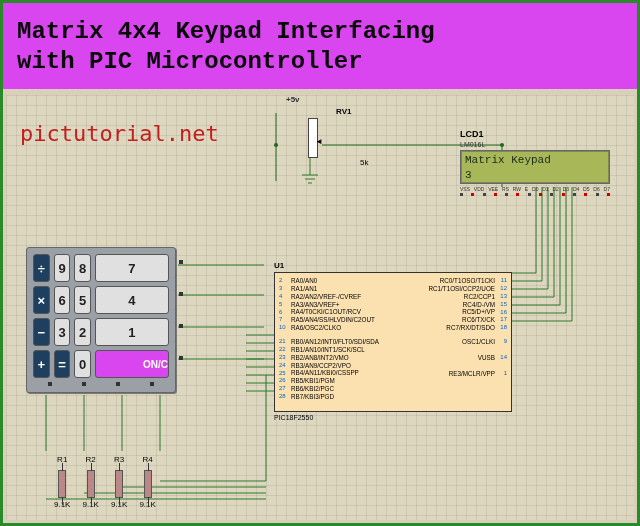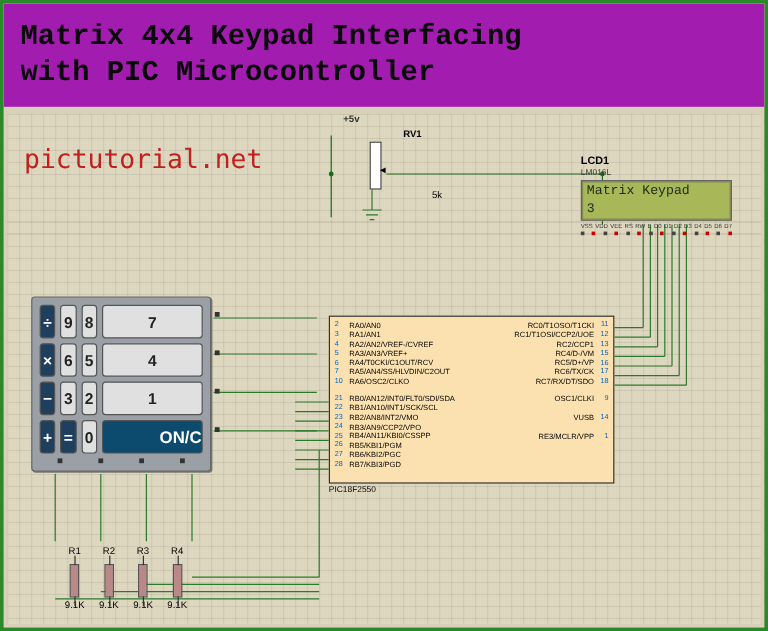--- a/index.html
+++ b/index.html
@@ -1,46 +1,46 @@
 <!DOCTYPE html>
 <html><head>
 <meta charset="utf-8">
 <style>
   * { box-sizing: border-box; margin: 0; padding: 0; }
   body { width: 640px; height: 526px; border: 3px solid #2a8a2a; font-family: Arial, Helvetica, sans-serif; position: relative; background: #d8d0b8; }
-  .header { background: #a21caf; padding: 14px 14px 12px; font-family: Consolas, "Courier New", monospace; font-size: 24px; font-weight: bold; color: #0a0a0a; line-height: 1.25; }
+  .header { background: #d946ef; padding: 14px 14px 12px; font-family: Consolas, "Courier New", monospace; font-size: 24px; font-weight: bold; color: #0a0a0a; line-height: 1.25; }
   .canvas { position: absolute; left: 3px; right: 3px; top: 92px; bottom: 3px; overflow: hidden;
     background-color: #ded7bf;
     background-image:
       linear-gradient(to right, rgba(0,0,0,0.08) 1px, transparent 1px),
       linear-gradient(to bottom, rgba(0,0,0,0.08) 1px, transparent 1px);
     background-size: 10px 10px;
   }
   .watermark { position: absolute; left: 14px; top: 26px; font-family: Consolas, monospace; font-size: 22px; font-weight: normal; color: #c2201e; }
   .abs { position: absolute; }
   
-  .lcd { right: 24px; top: 34px; width: 126px; }
+  .lcd { right: 24px; top: 34px; width: 150px; }
   .lcd-lbl { font-size: 9px; font-weight: bold; margin-bottom: 2px; }
   .lcd-part { font-size: 7px; color: #333; margin-bottom: 2px; }
   .lcd-scr { background: #a8b858; border: 1px solid #666; height: 34px; padding: 2px 4px; font-family: "Courier New", monospace; font-size: 11px; color: #1a2a1a; line-height: 1.35; white-space: pre; box-shadow: inset 0 0 0 1px #808858; }
   .lcd-pins { display:flex; justify-content:space-between; font-size:5px; margin-top:2px; color:#333; }
   .lcd-pin-row { display:flex; justify-content:space-between; margin-top:1px; }
   .pin-dot { width:3px; height:3px; background:#c00; }
   .pin-dot.b { background:#444; }
   
   .rv1 { left: 282px; top: 12px; width: 70px; font-size: 8px; }
   .rv1 .pot { border:1px solid #444; width:10px; height:40px; background:#fff; margin:2px 0 0 20px; position:relative; }
   .rv1 .wiper { position:absolute; right:-6px; top:18px; font-size:8px; }
   
   .kp { left: 20px; top: 152px; width: 150px; background: #9aa0a6; border: 1px solid #666; padding: 6px; border-radius: 3px; box-shadow: 1px 1px 0 #777; }
   .kp-grid { display:grid; grid-template-columns: repeat(4,1fr); gap:4px; }
   .kp-btn { height:28px; border-radius:3px; display:flex; align-items:center; justify-content:center; font-size:13px; font-weight:bold; color:#fff; border:1px solid #555; }
   .kp-op { background:#1f3f5f; }
   .kp-num { background:#e0e0e0; color:#222; }
-  .kp-on { background:#0c4a6e; font-size:14px;padding-left:47px; }
+  .kp-on { background:#d946ef; font-size:10px;padding-left:47px; }
   .kp-col-marks { display:flex; justify-content:space-around; margin-top:4px; }
   .mark, .rowmark { width:4px; height:4px; background:#333; }
   .rowmarks { position:absolute; right:-8px; top:12px; display:flex; flex-direction:column; gap:28px; }
   .kp { position:absolute; }
   
   .res-row { left:20px; top:360px; display:flex; gap:12px;margin-left:28px; }
   .res { text-align:center; font-size:8px; }
   .res .body { width:8px; height:28px; margin:6px auto 2px; background:linear-gradient(#b88,#b88); border:1px solid #555; position:relative; }
   .res .body::before, .res .body::after { content:""; position:absolute; left:3px; width:1px; height:8px; background:#333; }
   .res .body::before { top:-8px; } .res .body::after { bottom:-8px; }
@@ -226,20 +226,21 @@
         <div>9.1K</div>
     </div>
     <div class="res">
       <div>R4</div>
         <div class="body"></div>
         <div>9.1K</div>
     </div>
   </div>
 
   <div class="abs mcu">
+    <div class="mcu-des">U1</div>
     <div class="mcu-box">
       <div class="mcu-col">
         <div class="mcu-sec">
           <div class="mcu-row">
               <span class="pn">2</span>
               <span>RA0/AN0</span>
             </div>
           <div class="mcu-row">
               <span class="pn">3</span>
               <span>RA1/AN1</span>

